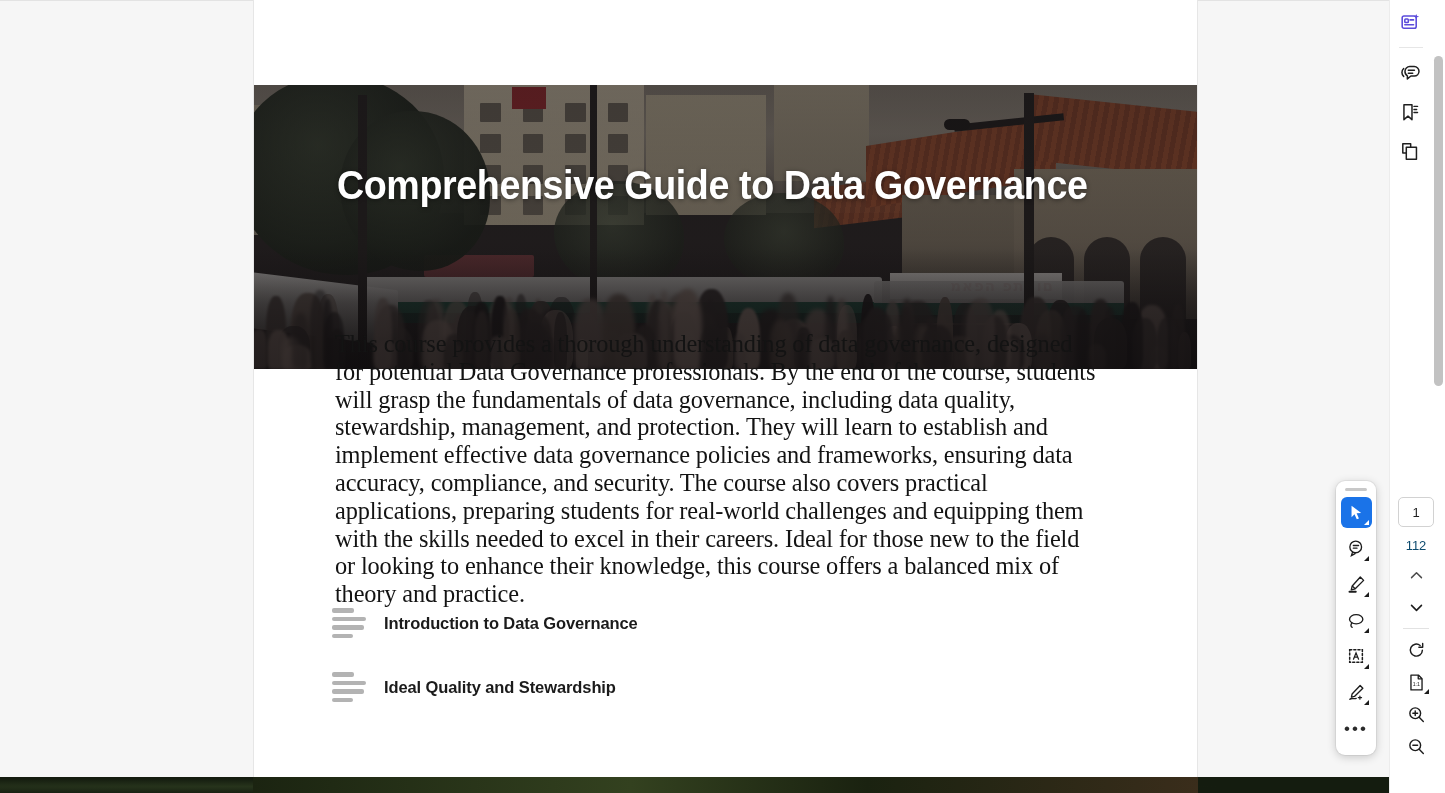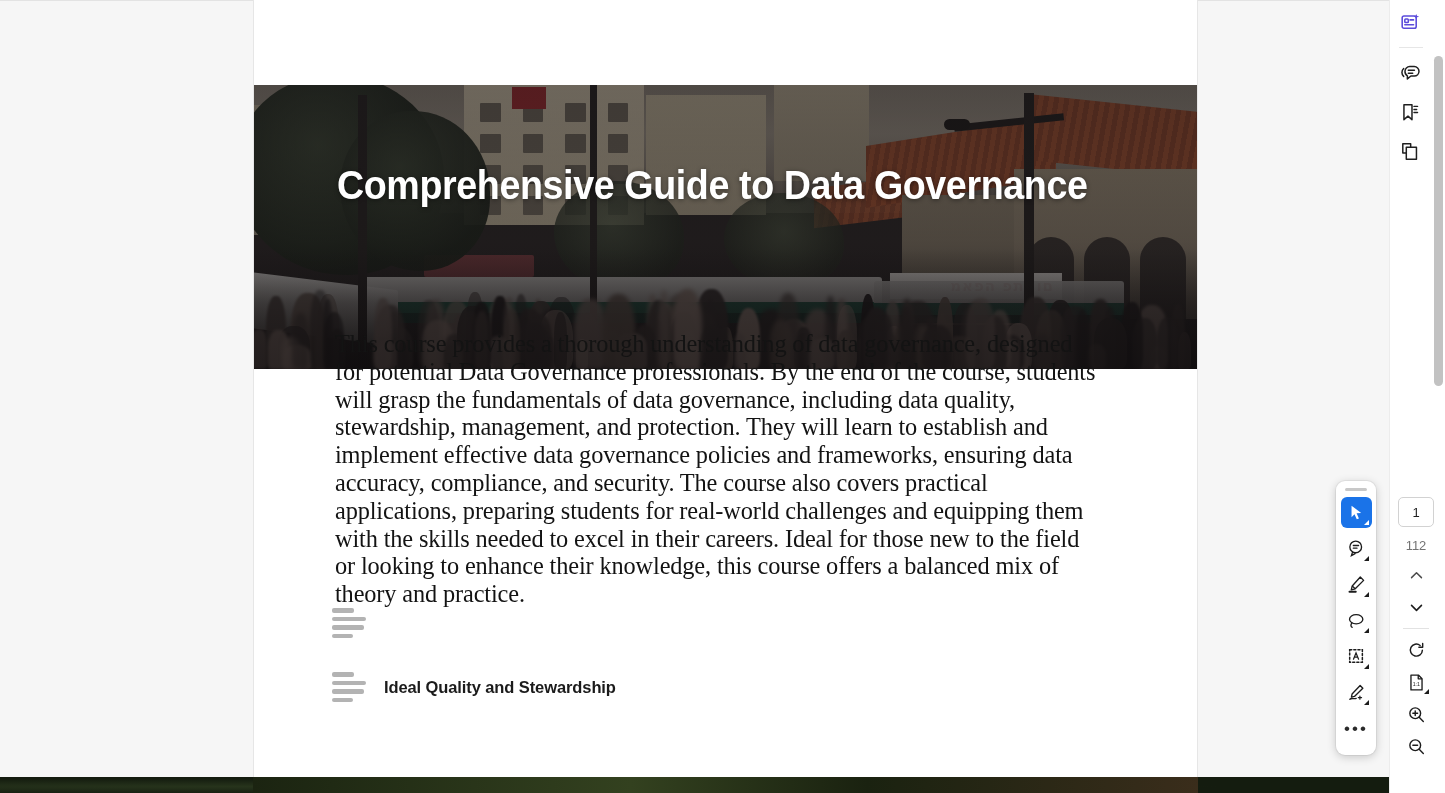--- a/index.html
+++ b/index.html
@@ -334,21 +334,21 @@
     width: 36px; height: 30px;
     border: 1px solid #d2d2d2;
     border-radius: 5px;
     background: #fff;
     text-align: center;
     font-size: 13px;
     color: #1f1f1f;
     font-family: "Liberation Sans", sans-serif;
   }
   .page-total {
-    font-size: 13px; color: #737373; margin-top: 11px; margin-bottom: 6px;
+    font-size: 13px; color: #0c4a6e; margin-top: 11px; margin-bottom: 6px;
   }
   .nav-btn {
     width: 32px; height: 32px;
     display: flex; align-items: center; justify-content: center;
     cursor: pointer;
   }
   .nav-sep { width: 26px; height: 1px; background: #e2e2e2; margin: 5px 0; }
 
   svg { display: block; }
 </style>
@@ -607,20 +607,21 @@
 
     <div class="chapter-list">
 
       <div class="chapter-item">
         <span class="list-icon">
           <i></i>
             <i></i>
             <i></i>
             <i></i>
         </span>
+        <span class="chapter-label">Introduction to Data Governance</span>
       </div>
 
       <div class="chapter-item">
         <span class="list-icon">
           <i></i>
             <i></i>
             <i></i>
             <i></i>
         </span>
         <span class="chapter-label">Ideal Quality and Stewardship</span>

